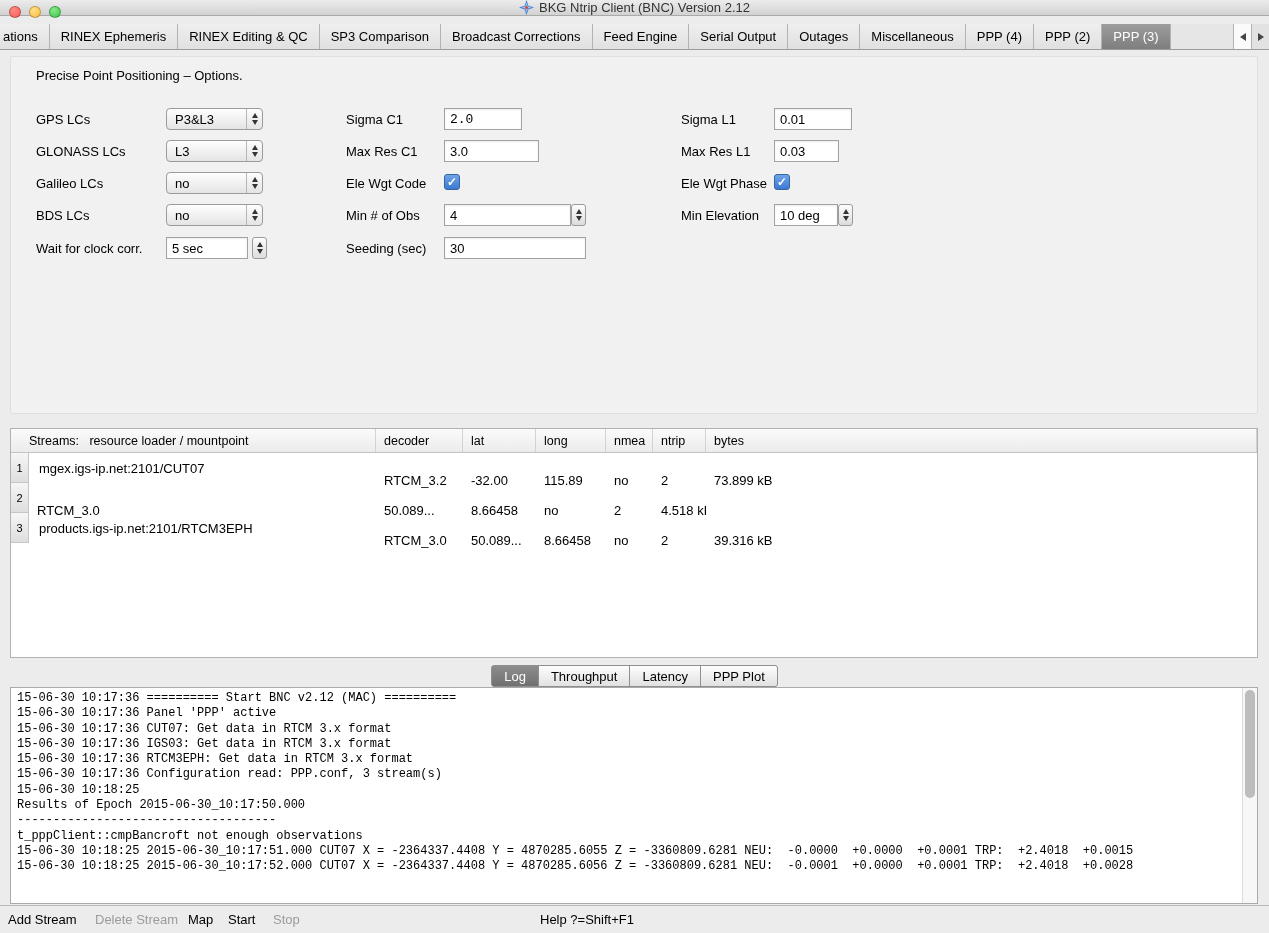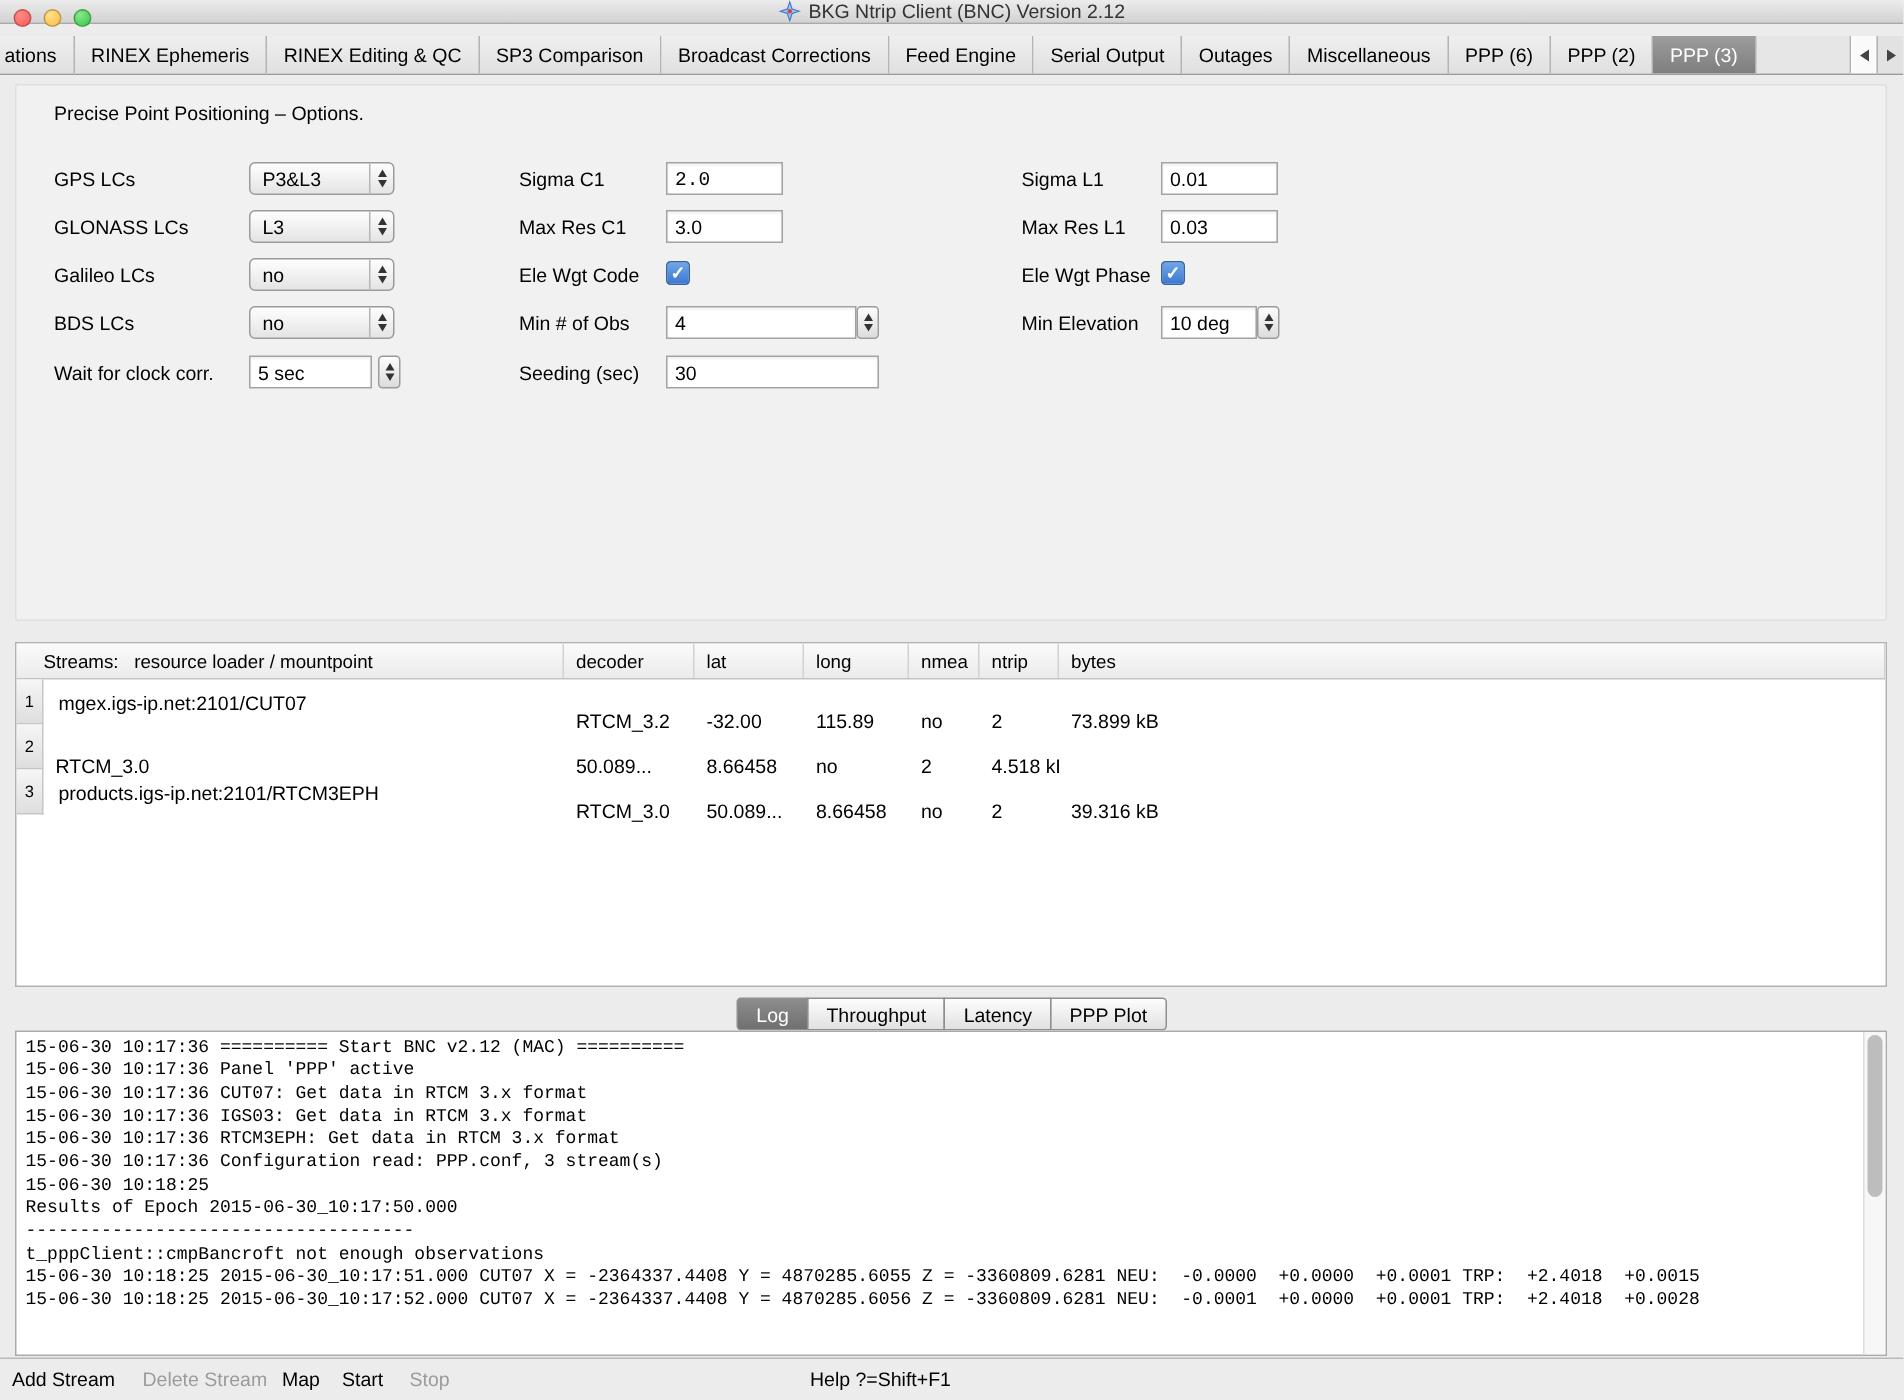--- a/index.html
+++ b/index.html
@@ -196,21 +196,21 @@
     <div class="tab">
         <span>Serial Output</span>
       </div>
     <div class="tab">
         <span>Outages</span>
       </div>
     <div class="tab">
         <span>Miscellaneous</span>
       </div>
     <div class="tab">
-        <span>PPP (6)</span>
+        <span>PPP (4)</span>
       </div>
     <div class="tab">
         <span>PPP (2)</span>
       </div>
     <div class="tab selected">
         <span>PPP (3)</span>
       </div>
     <div class="tab-arrows">
       <div class="tab-arrow">
           <span class="arr-l"></span>
@@ -268,21 +268,21 @@
         <i class="tri-up"></i>
         <i class="tri-dn"></i>
       </div>
 
     <span class="flabel" style="left:335px; top:55px;">Sigma C1</span>
     <div class="tinput" style="left:433px; top:51px; width:78px;font-family:Liberation Mono, monospace;">
       <span>2.0</span>
     </div>
 
     <span class="flabel" style="left:335px; top:87px;">Max Res C1</span>
-    <div class="tinput" style="left:433px; top:83px; width:78px;">
+    <div class="tinput" style="left:433px; top:83px; width:95px;">
       <span>3.0</span>
     </div>
 
     <span class="flabel" style="left:335px; top:119px;">Ele Wgt Code</span>
     <div class="checkbox checked" style="left:433px; top:117px;"></div>
 
     <span class="flabel" style="left:335px; top:151px;">Min # of Obs</span>
     <div class="tinput" style="left:433px; top:147px; width:127px;">
       <span>4</span>
     </div>
@@ -295,21 +295,21 @@
     <div class="tinput" style="left:433px; top:180px; width:142px;">
       <span>30</span>
     </div>
 
     <span class="flabel" style="left:670px; top:55px;">Sigma L1</span>
     <div class="tinput" style="left:763px; top:51px; width:78px;">
       <span>0.01</span>
     </div>
 
     <span class="flabel" style="left:670px; top:87px;">Max Res L1</span>
-    <div class="tinput" style="left:763px; top:83px; width:78px;">
+    <div class="tinput" style="left:763px; top:83px; width:65px;">
       <span>0.03</span>
     </div>
 
     <span class="flabel" style="left:670px; top:119px;">Ele Wgt Phase</span>
     <div class="checkbox checked" style="left:763px; top:117px;"></div>
 
     <span class="flabel" style="left:670px; top:151px;">Min Elevation</span>
     <div class="tinput" style="left:763px; top:147px; width:64px;">
       <span>10 deg</span>
     </div>

